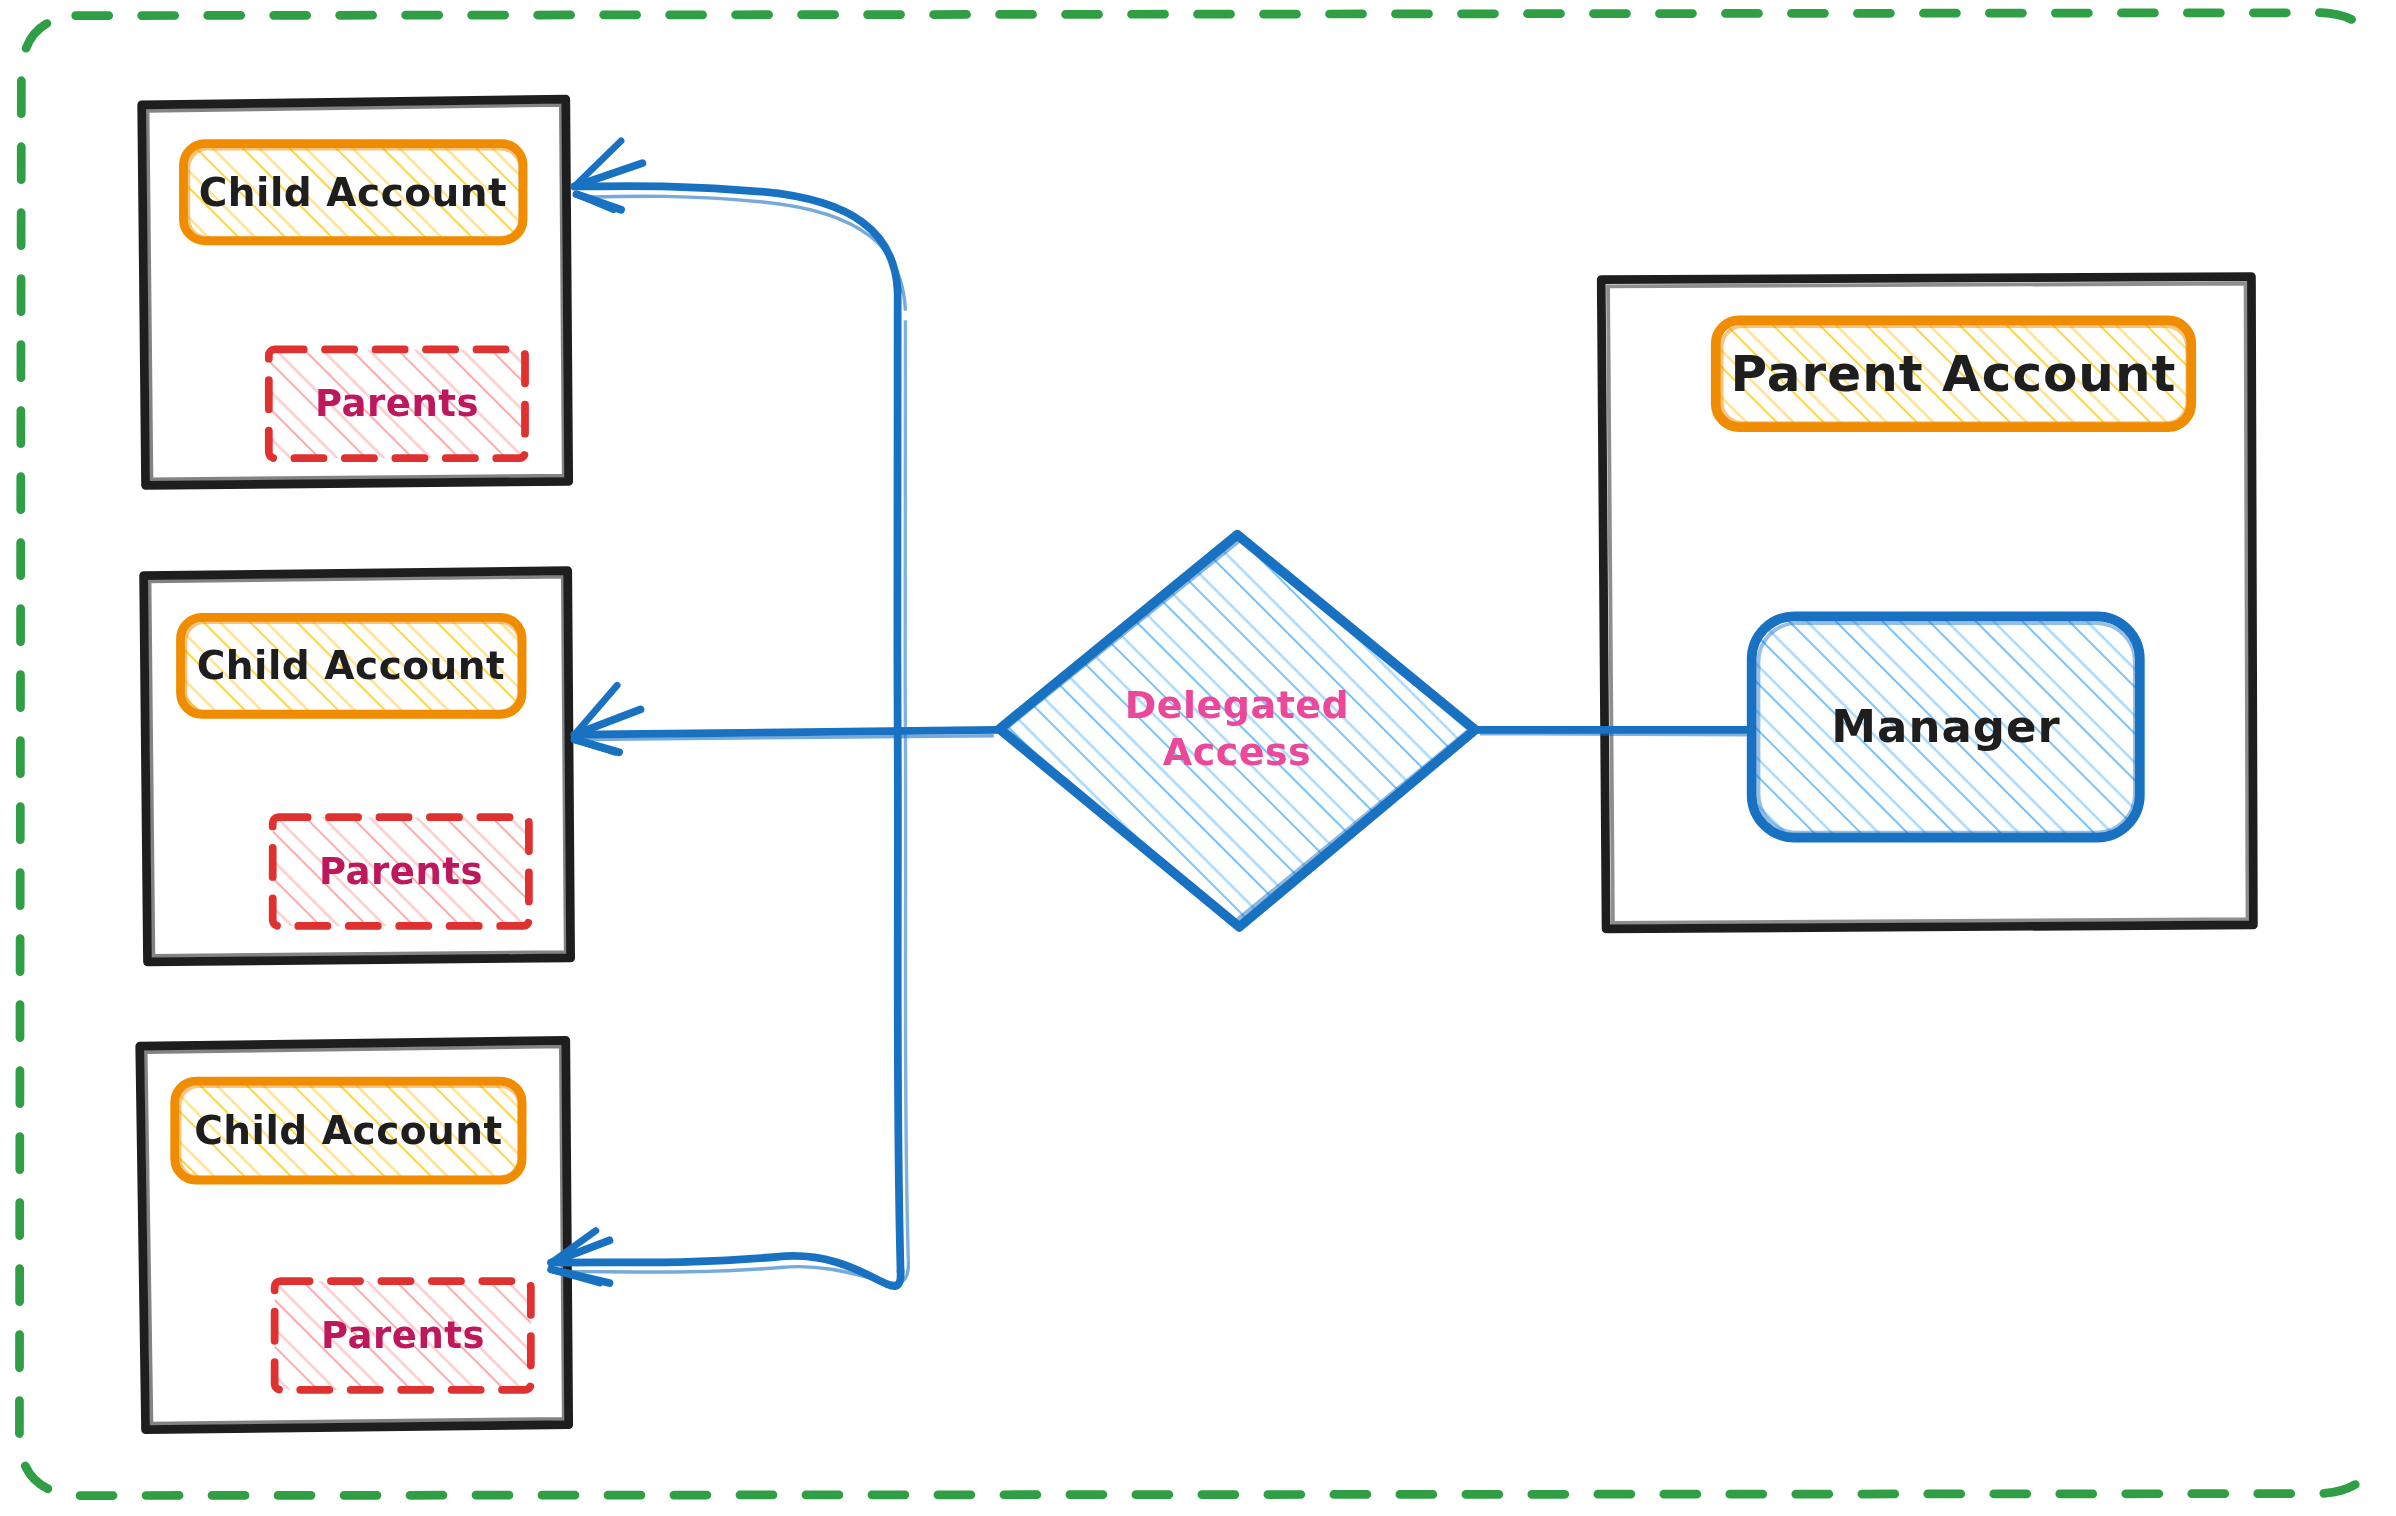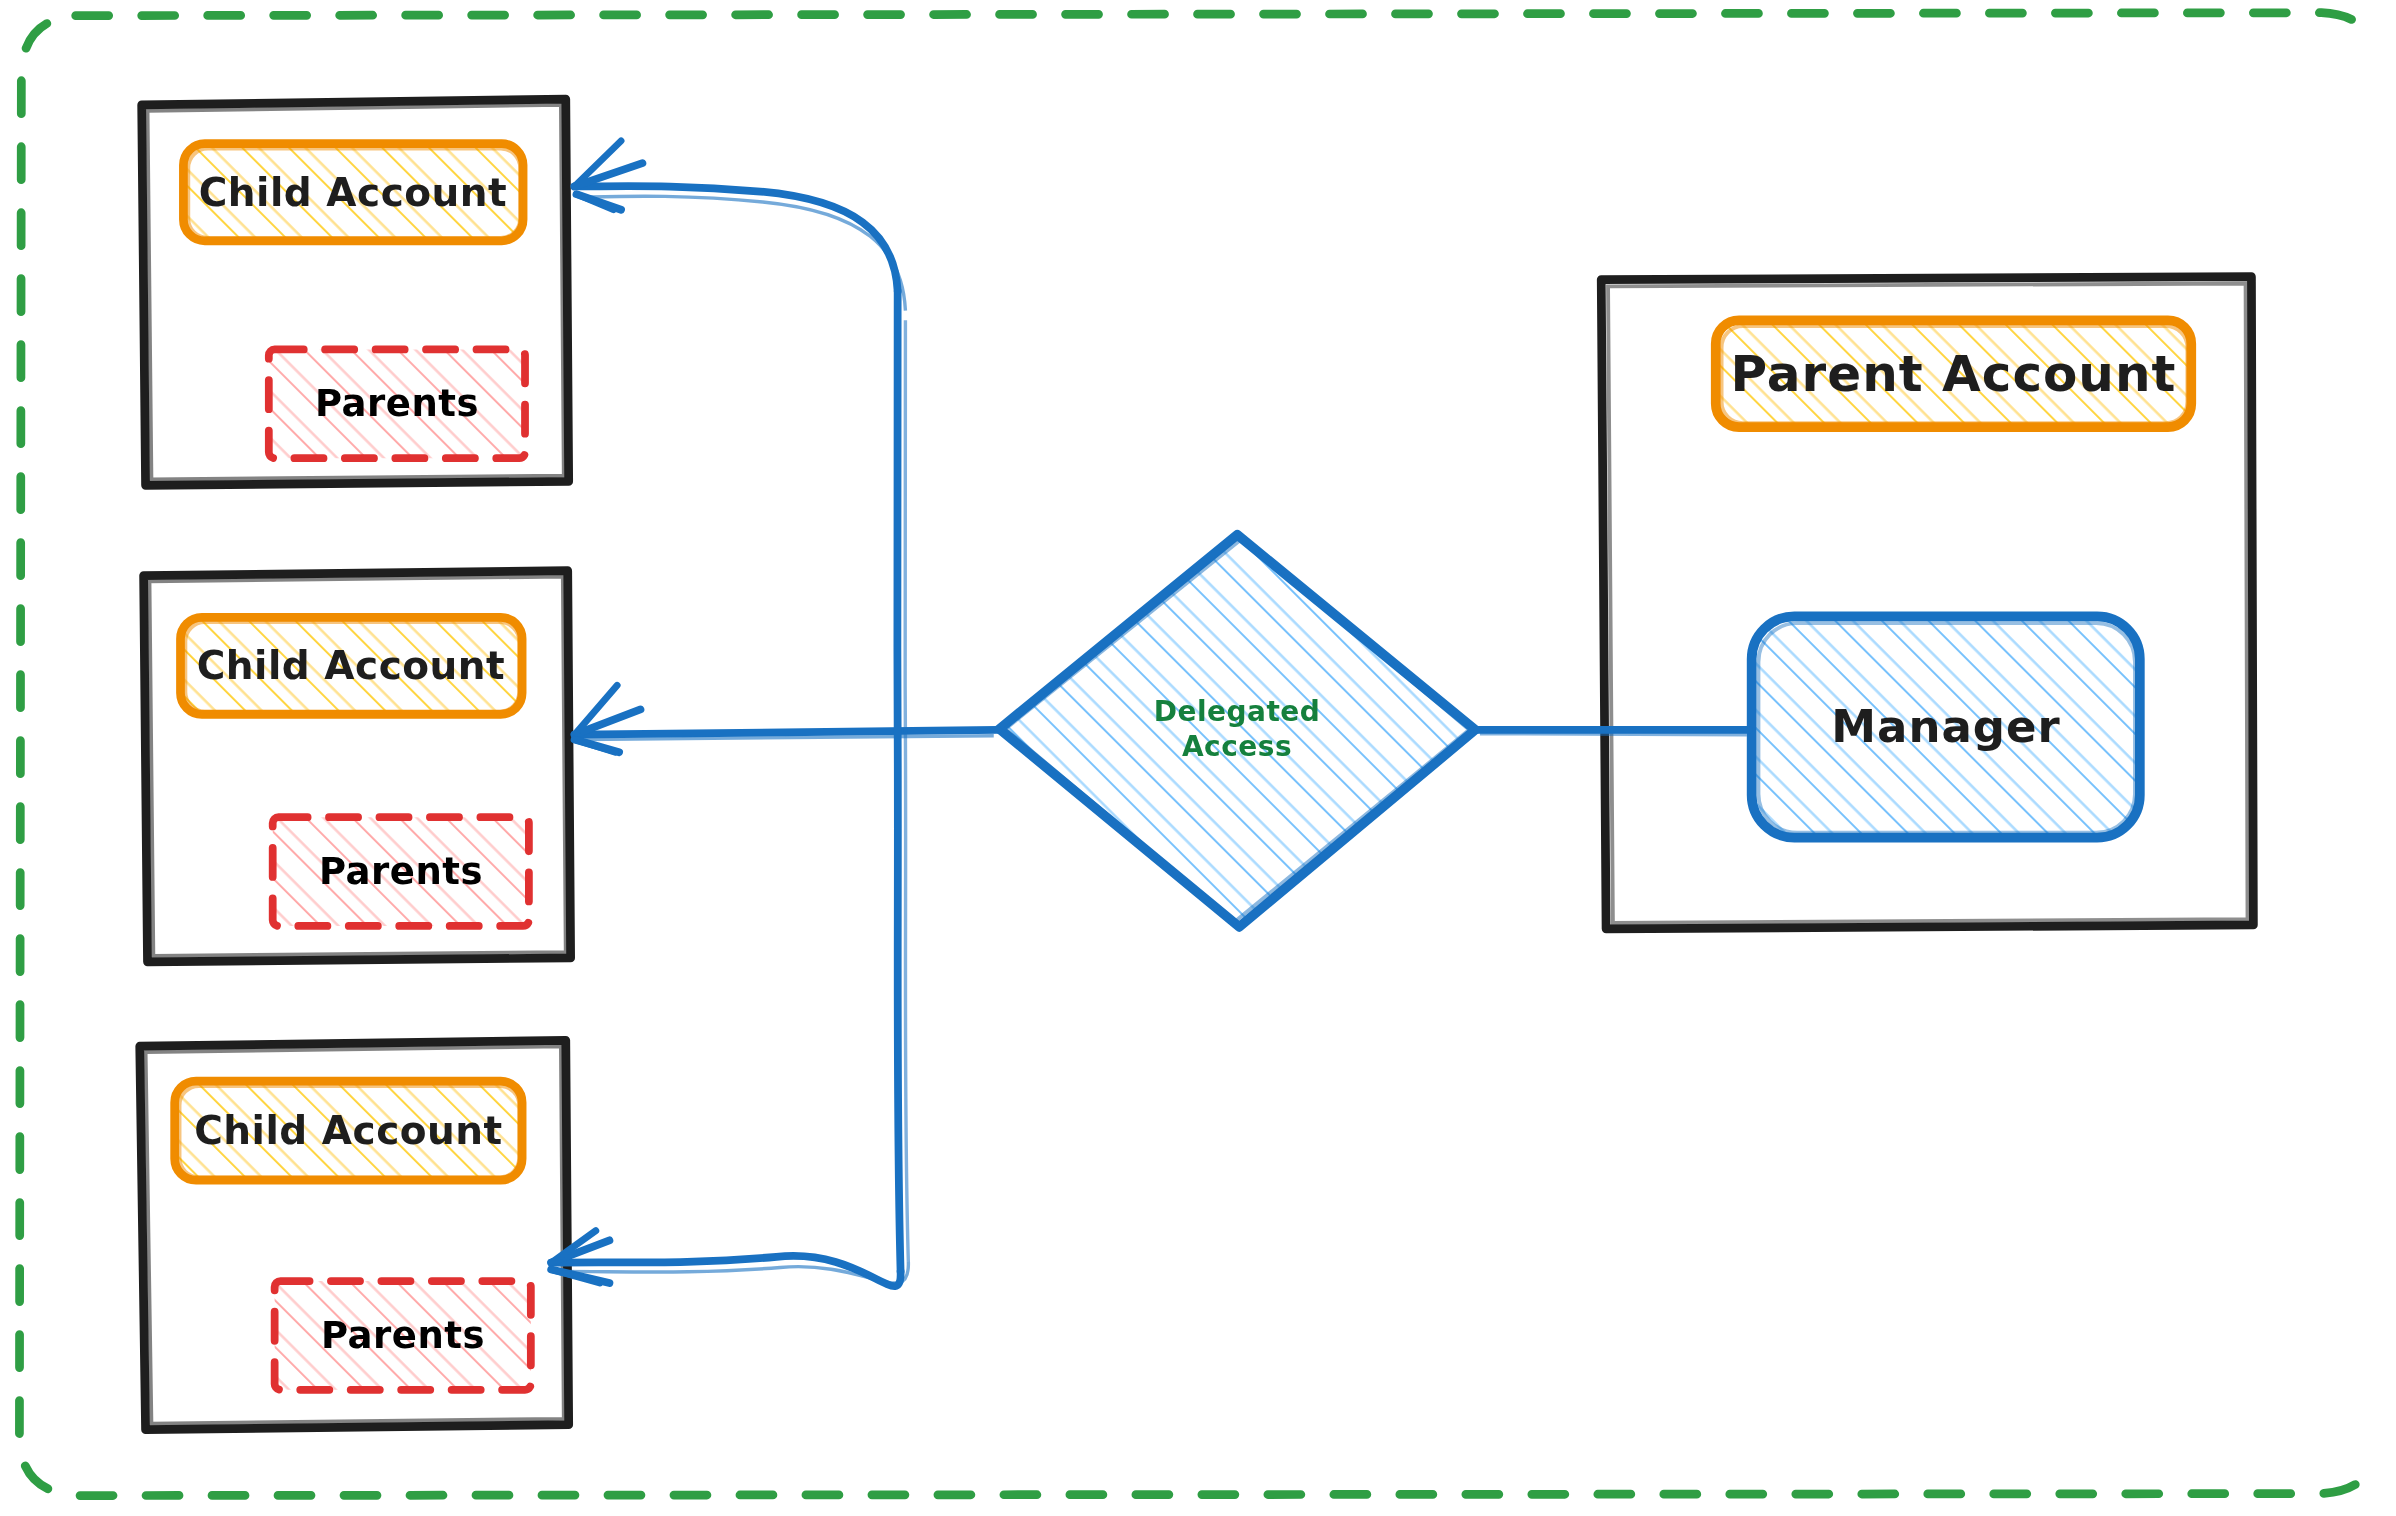--- a/index.html
+++ b/index.html
@@ -37,42 +37,42 @@
     font-family: "DejaVu Sans", sans-serif;
     font-size: 39px;
     font-weight: 700;
     color: #1e1e1e;
     letter-spacing: 0.5px;
   }
   .lbl-parents {
     font-family: "DejaVu Sans", sans-serif;
     font-size: 37px;
     font-weight: 700;
-    color: #000000;
+    color: #be185d;
     letter-spacing: 0.5px;
   }
   .lbl-parent-account {
     font-family: "DejaVu Sans", sans-serif;
     font-size: 50px;
     font-weight: 700;
     color: #1e1e1e;
     letter-spacing: 1px;
   }
   .lbl-manager {
     font-family: "DejaVu Sans", sans-serif;
     font-size: 45px;
     font-weight: 700;
     color: #1e1e1e;
     letter-spacing: 1px;
   }
   .lbl-delegated {
     font-family: "DejaVu Sans", sans-serif;
-    font-size: 28px;
-    font-weight: 700;
-    color: #15803d;
+    font-size: 38px;
+    font-weight: 700;
+    color: #ec4899;
     line-height: 1.25;
     letter-spacing: 0.5px;
   }
 </style>
 </head>
 <body>
 
 <div id="canvas">
 
   <svg id="diagram-svg" viewBox="0 0 2470 1563" xmlns="http://www.w3.org/2000/svg">

